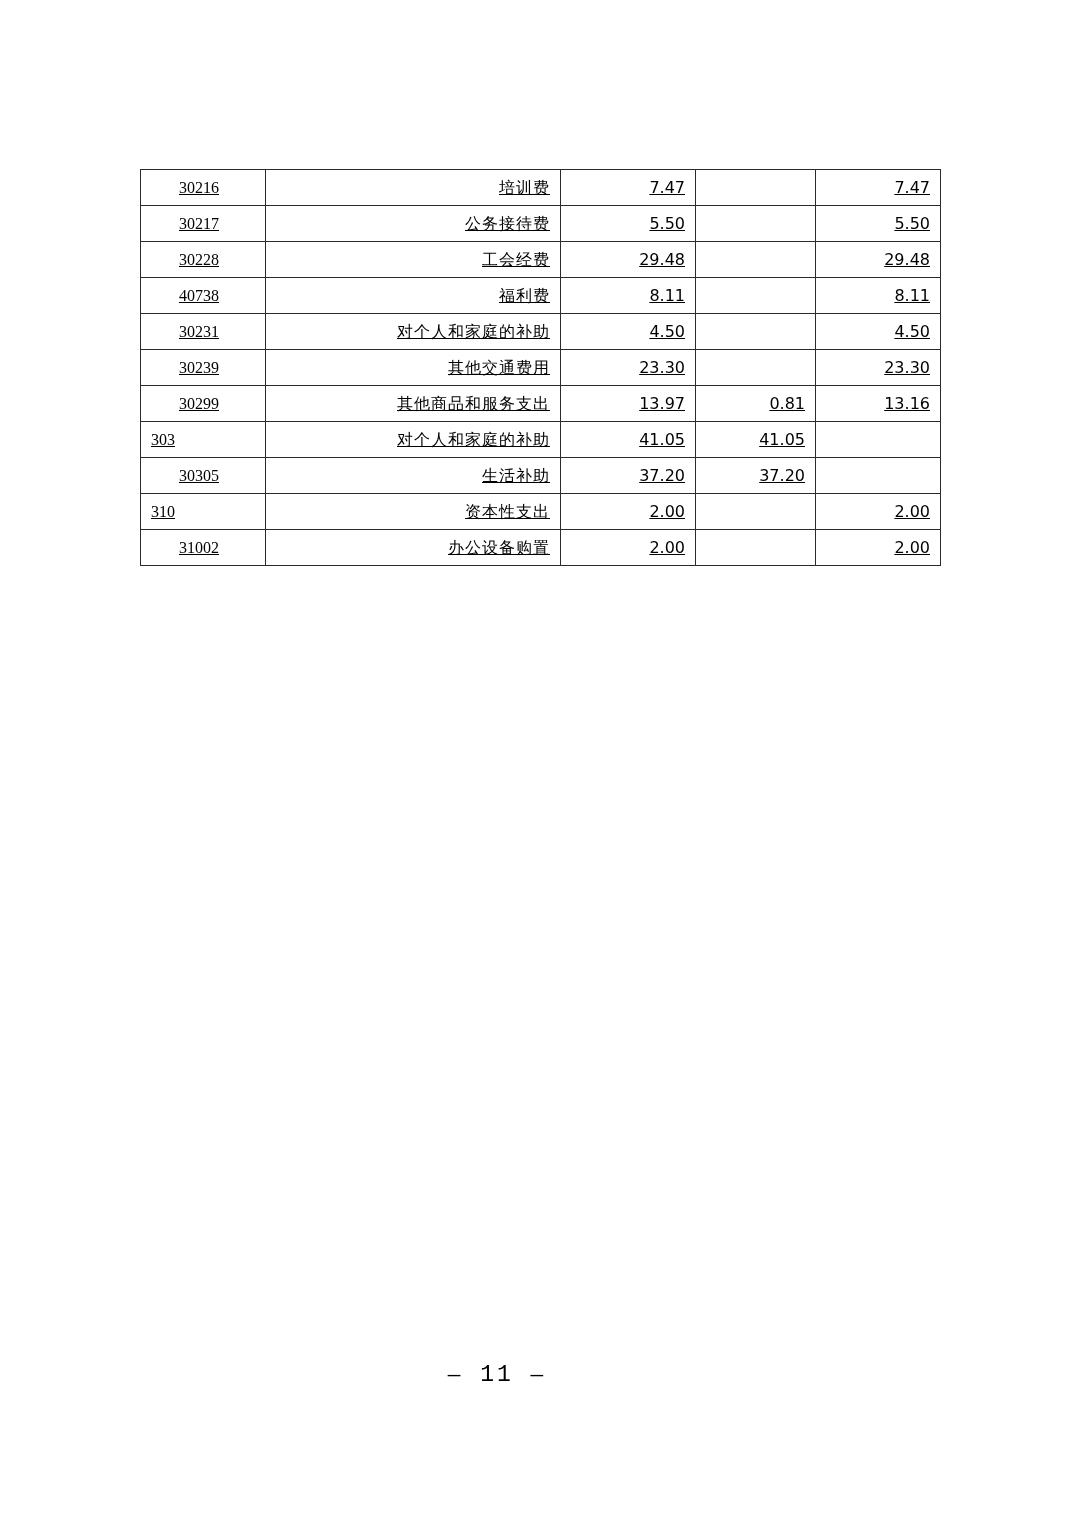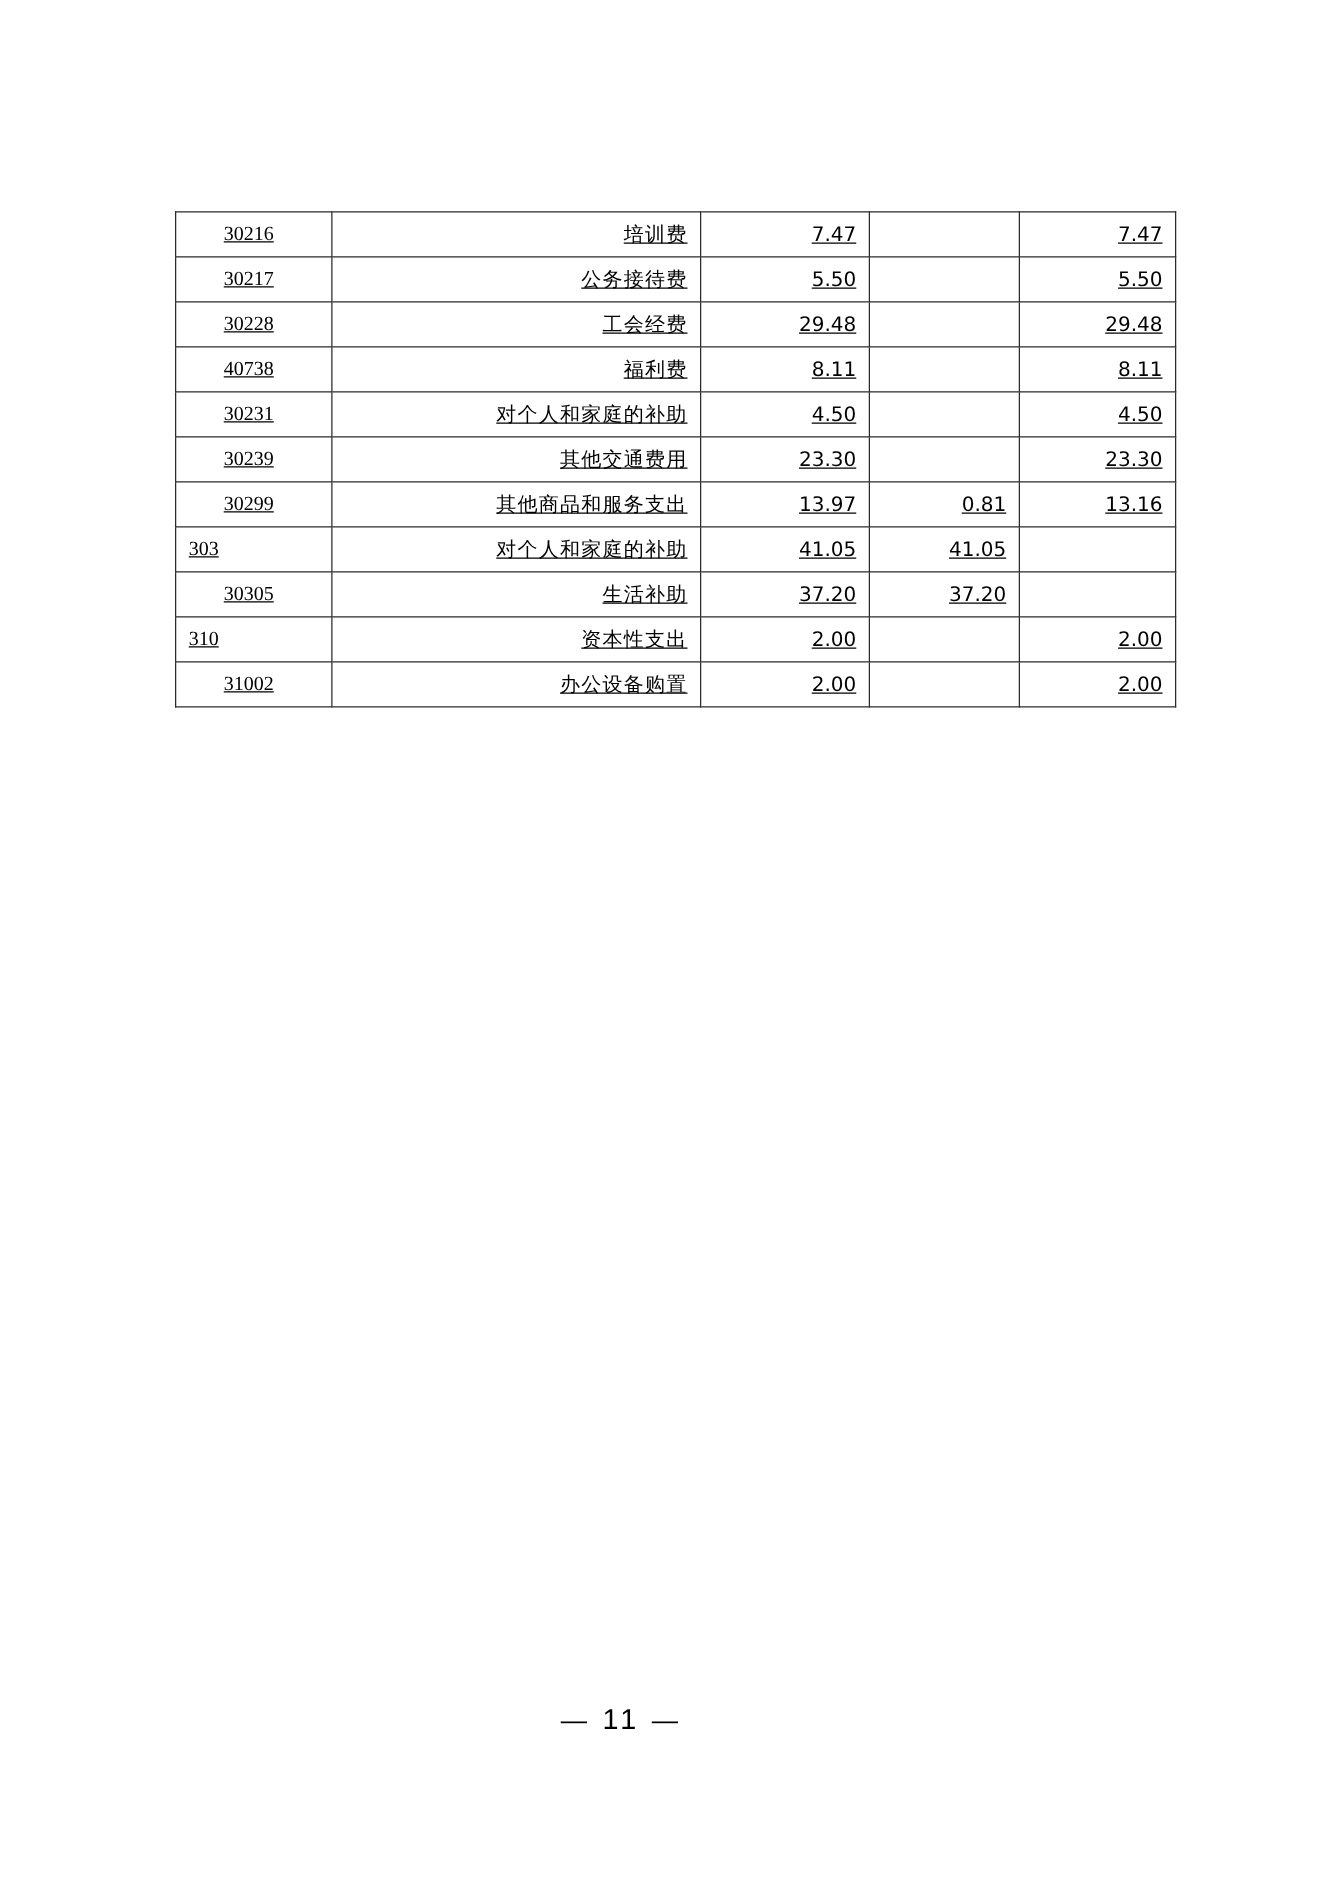--- a/index.html
+++ b/index.html
@@ -73,21 +73,21 @@
     padding-right: 12px;
   }
   .page-number {
     position: absolute;
     left: 0;
     top: 1362px;
     width: 1074px;
     text-align: center;
     padding-right: 80px;
     box-sizing: border-box;
-    font-family: Liberation Sans, sans-serif;
+    font-family: Liberation Mono, monospace;
     font-size: 23px;
     letter-spacing: 3px;
   }
   .page-number .dash {
     font-size: 21px;
   }
 </style>
 </head>
 <body>
 

